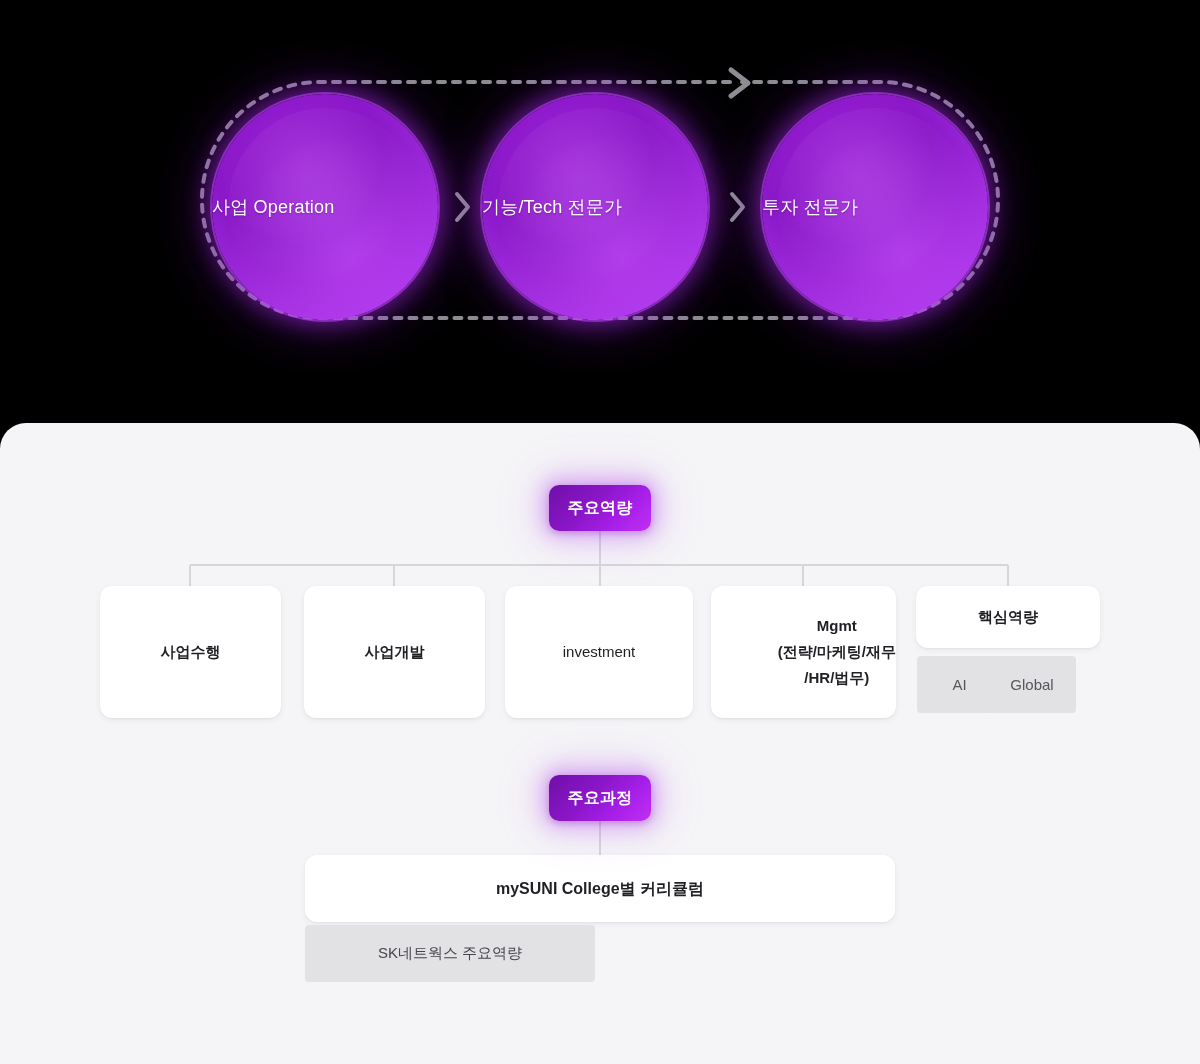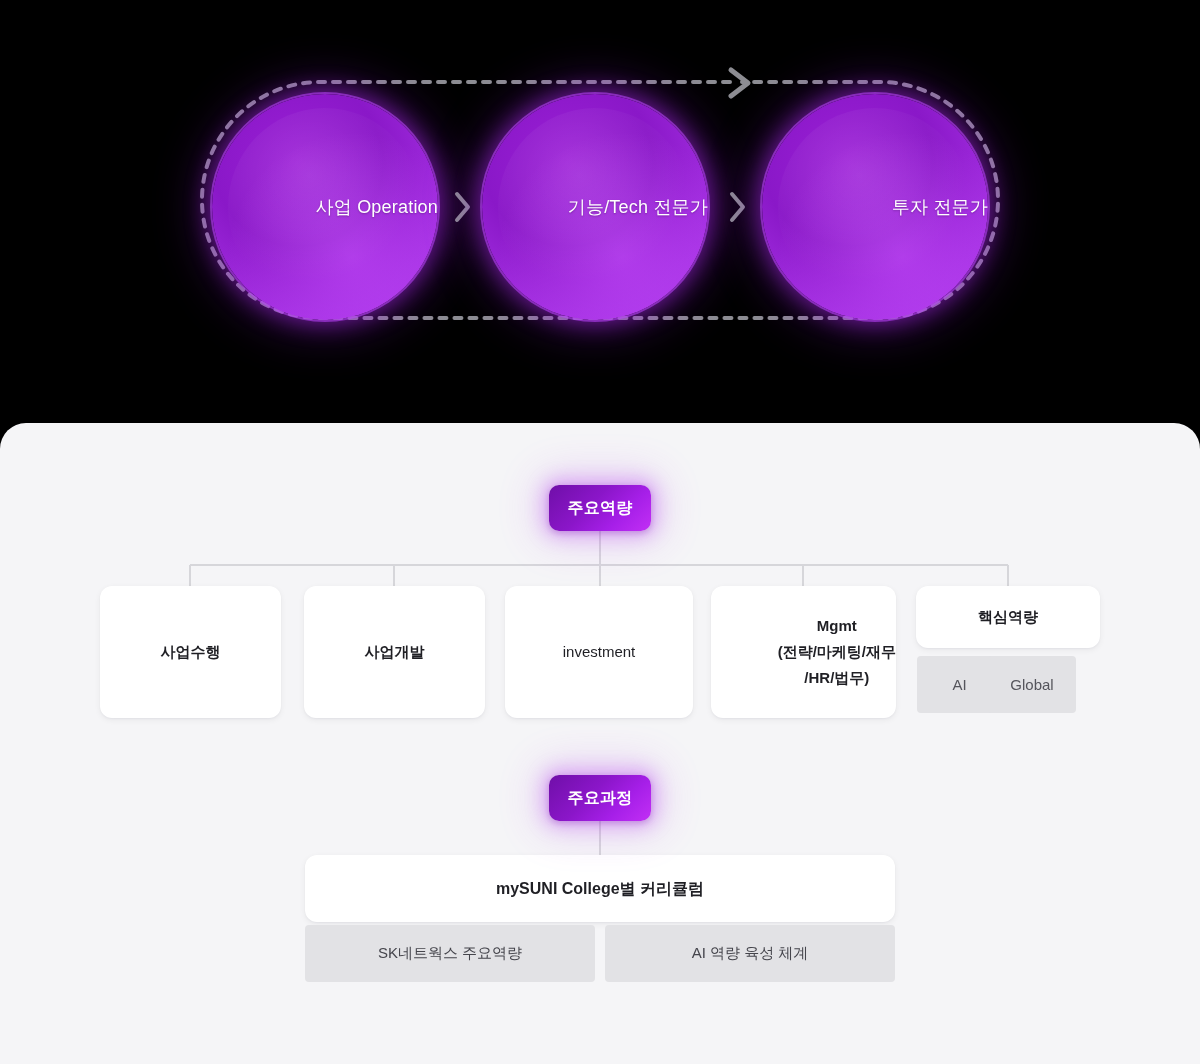--- a/index.html
+++ b/index.html
@@ -44,21 +44,21 @@
     border-radius: 50%;
     background:
       radial-gradient(circle at 62% 72%, rgba(200,80,255,0.55) 0%, rgba(200,80,255,0.0) 58%),
       radial-gradient(circle at 38% 30%, #9b1fd6 0%, #8a18c8 40%, #a22ee0 72%, #b43df0 100%);
     box-shadow:
       0 0 0 2px rgba(190, 70, 255, 0.55),
       0 0 22px 4px rgba(168, 40, 235, 0.55),
       0 0 48px 12px rgba(150, 30, 220, 0.30);
     display: flex;
     align-items: center;
-    justify-content: flex-end;
+    justify-content: flex-start;
     text-align: center;
   }
 
   .role-circle .inner-sheen {
     position: absolute;
     left: 7%; top: 6%;
     width: 86%; height: 88%;
     border-radius: 50%;
     background: radial-gradient(circle at 42% 34%, rgba(255,255,255,0.10) 0%, rgba(255,255,255,0.0) 62%);
     pointer-events: none;
@@ -280,18 +280,15 @@
     </div>
 
     <div class="card" id="card-curriculum">
       <span class="card-text">mySUNI College별 커리큘럼</span>
     </div>
 
     <div class="chip" id="chip-sk">
       <span class="chip-text">SK네트웍스 주요역량</span>
     </div>
 
-    <div class="chip" id="chip-aidev">
-      <span class="chip-text">AI 역량 육성 체계</span>
-    </div>
 
   </div>
 </div>
 
 </body></html>

